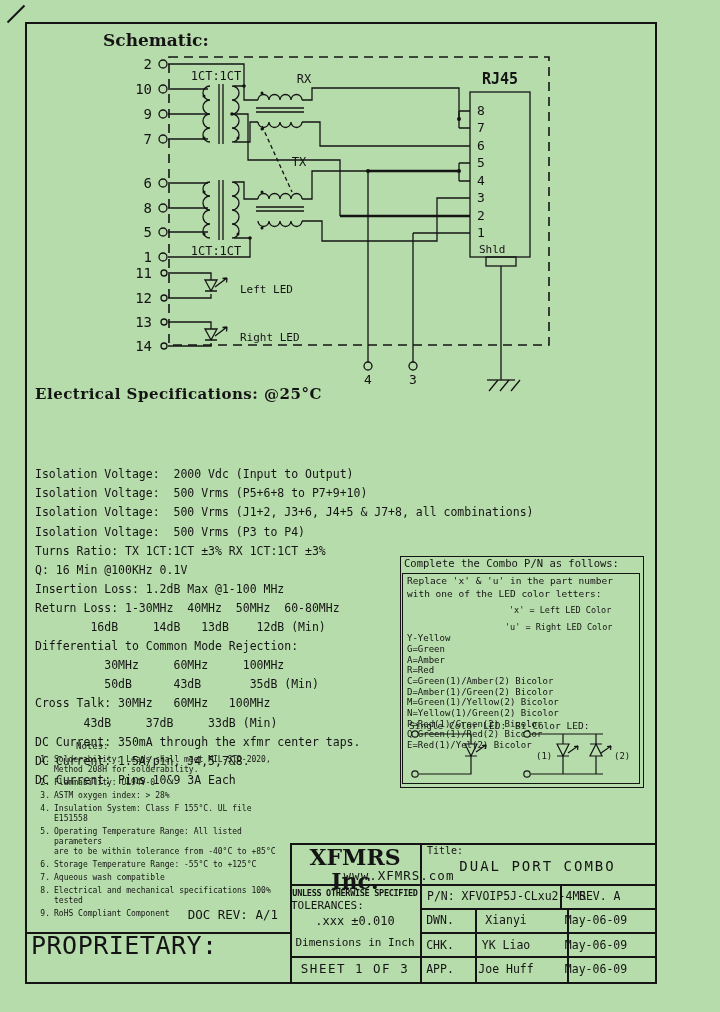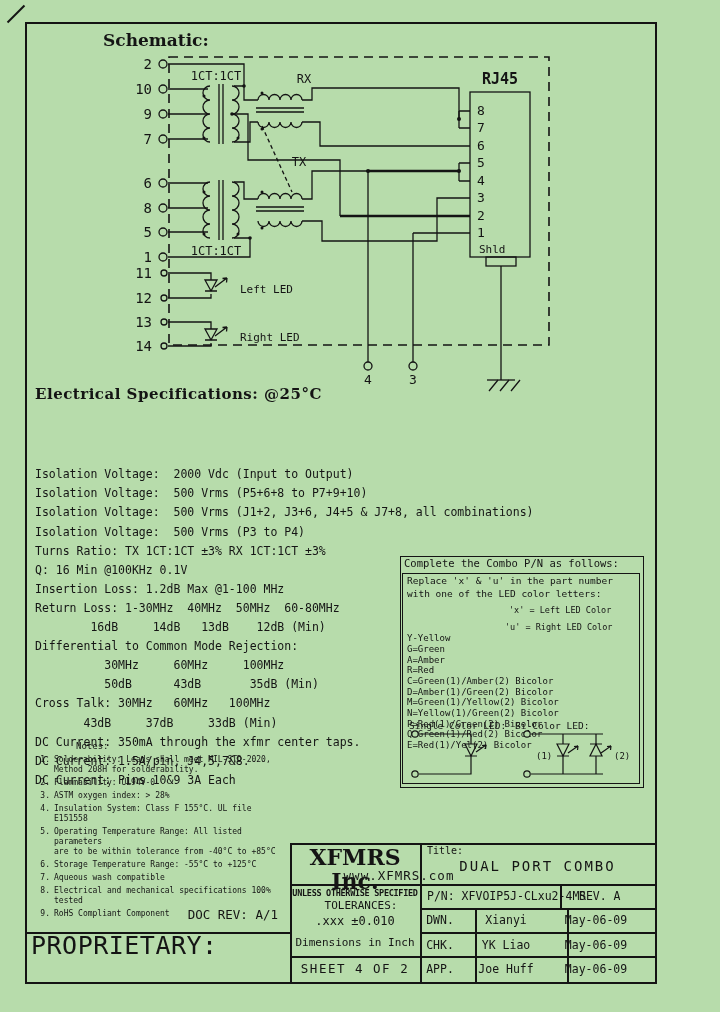--- a/index.html
+++ b/index.html
@@ -41,21 +41,21 @@
   .tb-title-label{left:427px;top:845px;font-size:10px;}
   .tb-title{left:420px;top:858px;width:235px;text-align:center;font-size:14px;letter-spacing:2px;}
   .tb-pn{left:427px;top:889px;font-size:11.5px;}
   .tb-rev{left:572px;top:889px;font-size:11.5px;padding-left:7px;}
   .tb-rows{left:420px;top:908px;width:235px;}
   .tb-row{display:flex;align-items:center;height:24.6px;}
   .tb-c1{width:40px;text-align:center;font-size:11.5px;}
   .tb-c2{width:92px;text-align:center;font-size:11.5px;}
   .tb-c3{width:88px;text-align:center;font-size:11.5px;}
   .tol-1{left:291px;top:888px;width:128px;text-align:center;font-size:8.5px;font-weight:bold;letter-spacing:-0.3px;}
-  .tol-2{left:291px;top:899px;width:140px;text-align:center;font-size:11px;}
+  .tol-2{left:291px;top:899px;width:140px;text-align:left;font-size:11px;}
   .tol-3{left:291px;top:914px;width:128px;text-align:center;font-size:12px;}
   .tol-4{left:291px;top:936px;width:128px;text-align:center;font-size:11px;}
   .tb-sheet{left:291px;top:961px;width:128px;text-align:center;font-size:12.5px;letter-spacing:1.5px;}
   
   .prop-heading{left:31px;top:933px;font-size:25px;line-height:26px;letter-spacing:0.5px;}
   .prop-lines{left:31px;top:959px;font-size:8px;line-height:10px;white-space:pre-line;}
 </style>
 </head>
 <body>
 
@@ -352,17 +352,17 @@
       <div class="tb-row">
         <div class="tb-c1">APP.</div>
         <div class="tb-c2">Joe Huff</div>
         <div class="tb-c3">May-06-09</div>
       </div>
     </div>
   <div class="abs tol-1">UNLESS OTHERWISE SPECIFIED</div>
   <div class="abs tol-2">TOLERANCES:</div>
   <div class="abs tol-3">.xxx ±0.010</div>
   <div class="abs tol-4">Dimensions in Inch</div>
-  <div class="abs tb-sheet">SHEET 4 OF 2</div>
+  <div class="abs tb-sheet">SHEET 1 OF 3</div>
 
   <div class="abs prop-heading">PROPRIETARY:</div>
 
 </div>
 
 </body></html>

